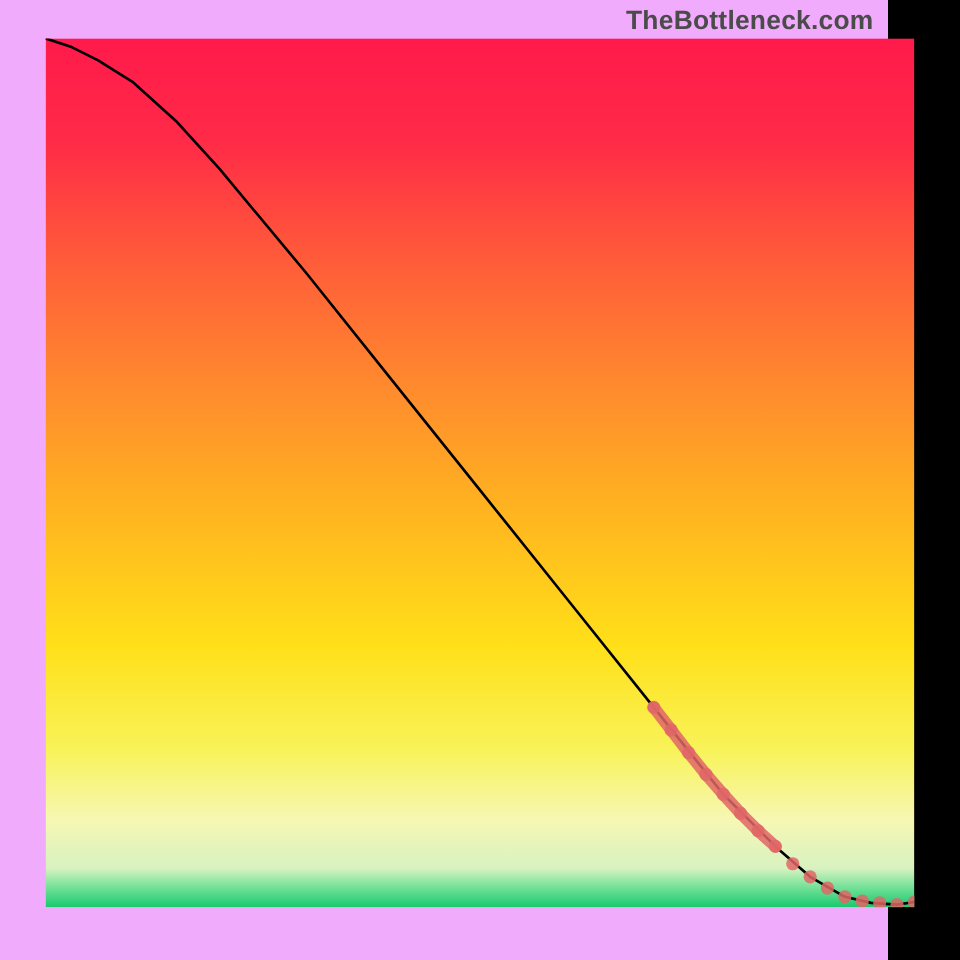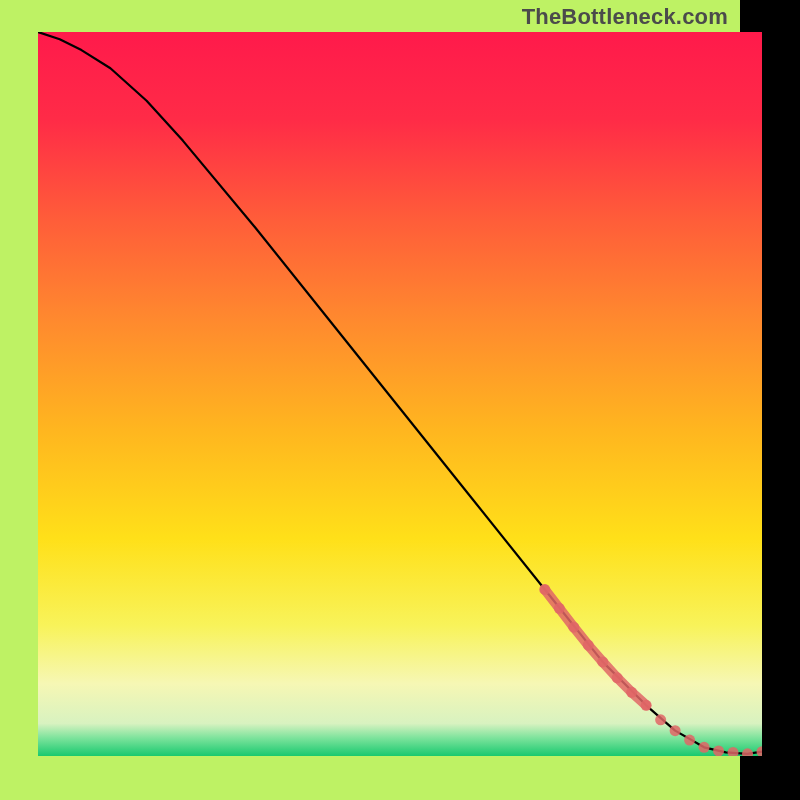--- a/index.html
+++ b/index.html
@@ -8,21 +8,21 @@
     width: 800px;
     height: 800px;
     background: #000;
     overflow: hidden;
     font-family: Arial, Helvetica, sans-serif;
   }
   .frame {
     position: relative;
     width: 740px;
     height: 800px;
-    background: #bef264;
+    background: #f0abfc;
   }
   .attribution {
     position: absolute;
     top: 4px;
     right: 12px;
     color: #4b4b4b;
     font-size: 22px;
     font-weight: 600;
     letter-spacing: 0.2px;
   }

